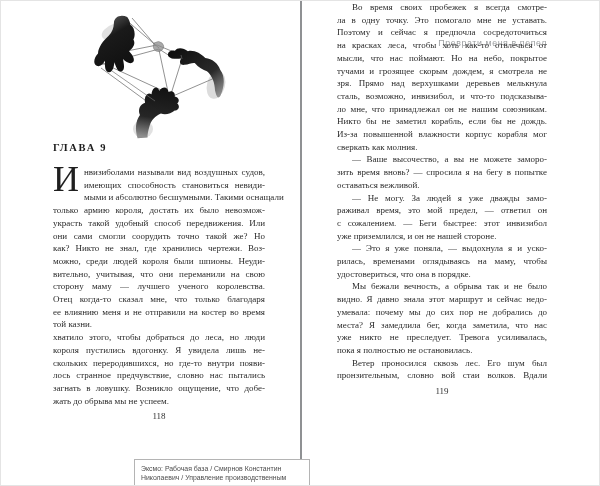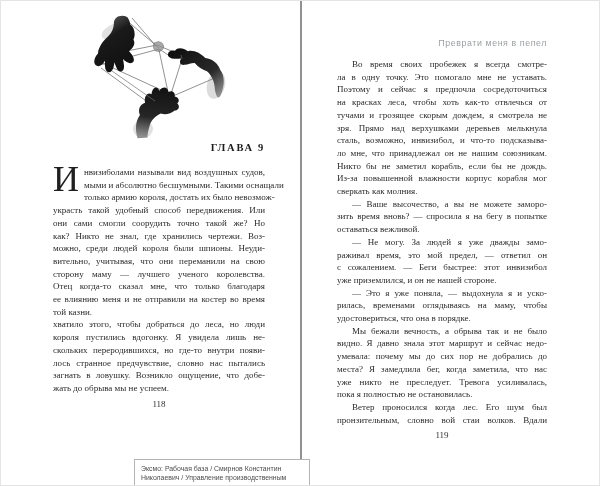--- a/index.html
+++ b/index.html
@@ -14,26 +14,26 @@
   .page { position:absolute; top:0; height:486px; background:#fff; }
   .page-left  { left:0; width:299px; }
   .page-right { left:301px; width:299px; }
 
   .left-col  { position:absolute; left:52px; top:0; width:212px; }
   .right-col { position:absolute; left:35px; top:0; width:210px; }
 
   .illustration { display:block; margin:14px auto 0 auto; }
 
   .chapter-heading {
-    margin-top:2px; height:14px; line-height:14px; text-align:right;
+    margin-top:2px; height:14px; line-height:14px; text-align:left;
     font-size:10.5px; font-weight:bold; letter-spacing:1.7px; color:#1d1d1d;
   }
 
   .text-block.left-start  { margin-top:11px; }
-  .text-block.right-start { padding-top:57px; }
+  .text-block.right-start { }
 
   .line {
     white-space:nowrap; line-height:12.7px; font-size:9px; color:#2b2b2b;
     text-align:justify; text-align-last:justify;
   }
   .line.endline { text-align-last:left; }
   .line.indent  { text-indent:15px; }
 
   .dropcap {
     float:left; font-size:36px; line-height:26px; height:26px;
@@ -124,20 +124,21 @@
           <path d="M96,40 L97,44"></path>
         </g>
       </svg>
 
       <div class="chapter-heading">ГЛАВА 9</div>
 
       <div class="text-block left-start">
           <div class="para">
             <span class="dropcap">И</span>
             <div class="line">нвизиболами называли вид воздушных судов,</div>
+            <div class="line">имеющих способность становиться невиди-</div>
             <div class="line">мыми и абсолютно бесшумными. Такими оснащали</div>
             <div class="line">только армию короля, достать их было невозмож-</div>
             <div class="line">украсть такой удобный способ передвижения. Или</div>
             <div class="line">они сами смогли соорудить точно такой же? Но</div>
             <div class="line">как? Никто не знал, где хранились чертежи. Воз-</div>
             <div class="line">можно, среди людей короля были шпионы. Неуди-</div>
             <div class="line">вительно, учитывая, что они переманили на свою</div>
             <div class="line">сторону маму — лучшего ученого королевства.</div>
             <div class="line">Отец когда-то сказал мне, что только благодаря</div>
             <div class="line">ее влиянию меня и не отправили на костер во время</div>
@@ -161,20 +162,21 @@
 
   <div class="page page-right">
     <div class="running-header">Преврати меня в пепел</div>
     <div class="right-col">
       <div class="text-block right-start">
           <div class="para">
             <div class="line indent">Во время своих пробежек я всегда смотре-</div>
             <div class="line">ла в одну точку. Это помогало мне не уставать.</div>
             <div class="line">Поэтому и сейчас я предпочла сосредоточиться</div>
             <div class="line">на красках леса, чтобы хоть как-то отвлечься от</div>
+            <div class="line">мысли, что нас поймают. Но на небо, покрытое</div>
             <div class="line">тучами и грозящее скорым дождем, я смотрела не</div>
             <div class="line">зря. Прямо над верхушками деревьев мелькнула</div>
             <div class="line">сталь, возможно, инвизибол, и что-то подсказыва-</div>
             <div class="line">ло мне, что принадлежал он не нашим союзникам.</div>
             <div class="line">Никто бы не заметил корабль, если бы не дождь.</div>
             <div class="line">Из-за повышенной влажности корпус корабля мог</div>
             <div class="line endline">сверкать как молния.</div>
           </div>
           <div class="para">
             <div class="line indent">— Ваше высочество, а вы не можете заморо-</div>
@@ -194,21 +196,21 @@
           </div>
           <div class="para">
             <div class="line indent">Мы бежали вечность, а обрыва так и не было</div>
             <div class="line">видно. Я давно знала этот маршрут и сейчас недо-</div>
             <div class="line">умевала: почему мы до сих пор не добрались до</div>
             <div class="line">места? Я замедлила бег, когда заметила, что нас</div>
             <div class="line">уже никто не преследует. Тревога усиливалась,</div>
             <div class="line endline">пока я полностью не остановилась.</div>
           </div>
           <div class="para">
-            <div class="line indent">Ветер проносился когда лес. Его шум был</div>
+            <div class="line indent">Ветер проносился сквозь лес. Его шум был</div>
             <div class="line">пронзительным, словно вой стаи волков. Вдали</div>
           </div>
         </div>
       <div class="page-num">119</div>
     </div>
   </div>
 
   <div class="watermark">
     <div>
         <div>Эксмо: Рабочая база / Смирнов Константин</div>

